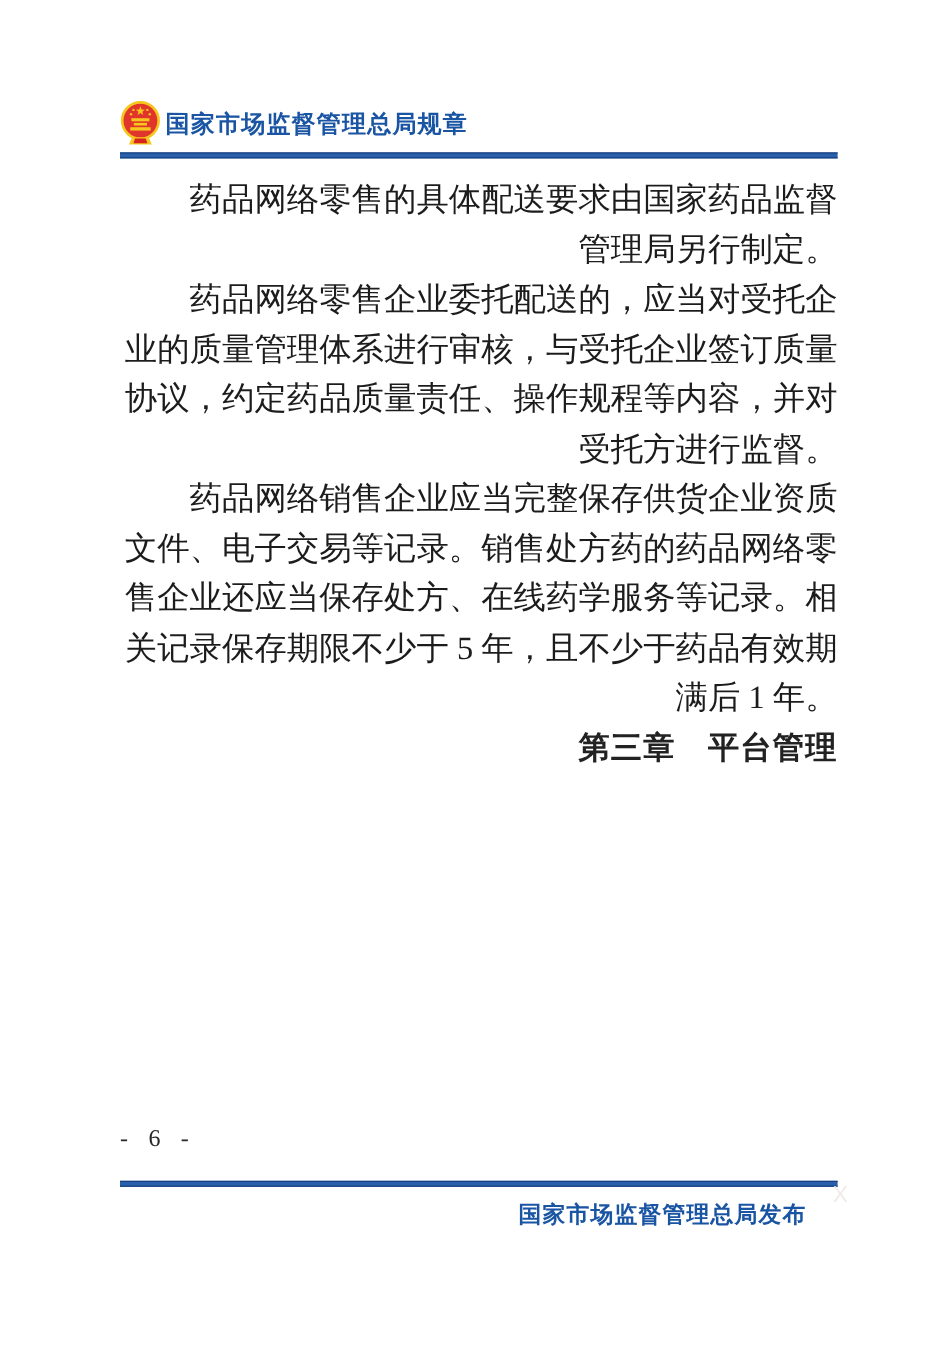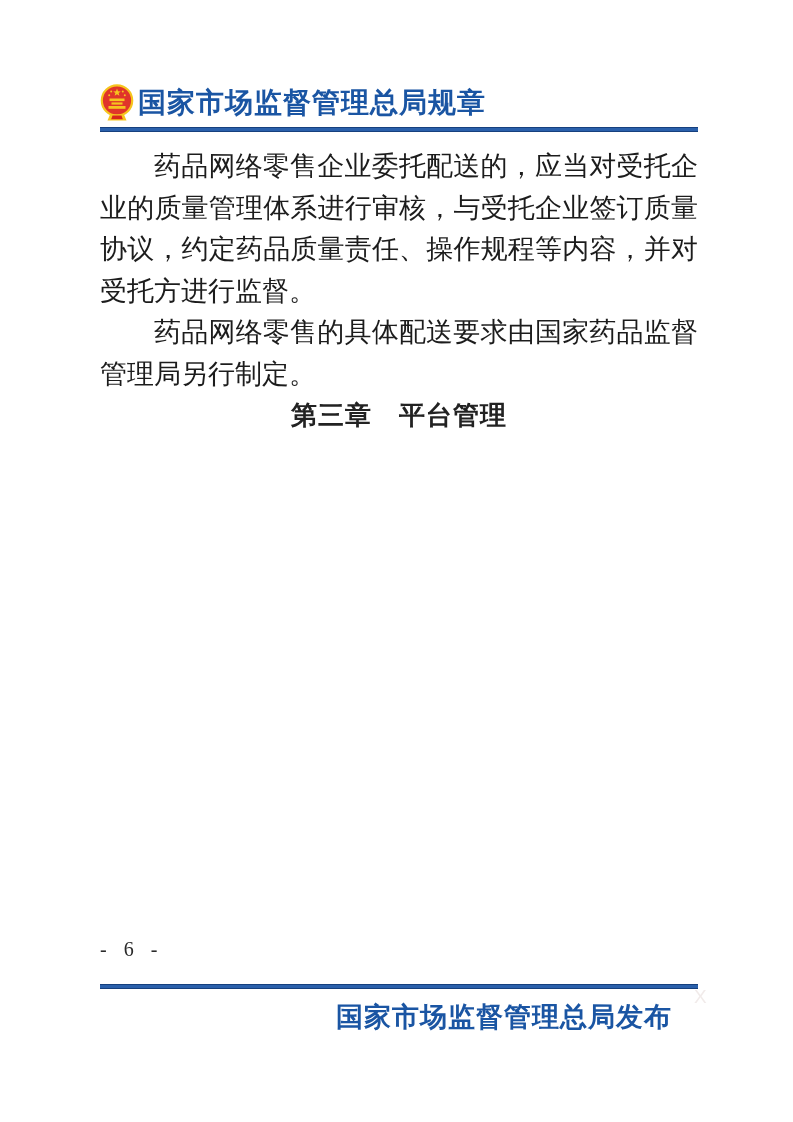--- a/index.html
+++ b/index.html
@@ -28,21 +28,21 @@
     gap: 4px;
   }
   .emblem {
     width: 34px;
     height: 38px;
     flex: 0 0 auto;
   }
   .doc-header-title {
     font-family: "Liberation Sans", "DejaVu Sans", sans-serif;
     font-weight: bold;
-    font-size: 28px;
+    font-size: 20px;
     letter-spacing: 1px;
     color: #1a55a3;
     white-space: nowrap;
   }
   .header-rule {
     position: absolute;
     left: 100px;
     top: 127px;
     width: 598px;
     height: 5px;
@@ -59,20 +59,21 @@
     top: 146px;
     width: 598px;
     font-size: 27px;
     line-height: 41.5px;
     text-align: justify;
     color: #1c1c1c;
   }
   .doc-body p {
     margin: 0;
     text-indent: 2em;
+    text-align: right;
   }
   .article-lead {
     font-family: "Liberation Sans", "DejaVu Sans", sans-serif;
     font-weight: bold;
     margin-right: 0.95em;
   }
 
   
   .chapter-heading {
     margin-top: 46px;
@@ -112,21 +113,21 @@
     font-family: "Liberation Sans", "DejaVu Sans", sans-serif;
     font-size: 19px;
     color: #f1ebea;
   }
   .publisher-line {
     position: absolute;
     right: 121px;
     top: 999px;
     font-family: "Liberation Sans", "DejaVu Sans", sans-serif;
     font-weight: bold;
-    font-size: 27px;
+    font-size: 19px;
     letter-spacing: 1px;
     color: #1a55a3;
     white-space: nowrap;
     text-align: right;
   }
 </style>
 </head>
 <body>
 
 <div class="page">
@@ -144,22 +145,23 @@
       <rect x="11.5" y="18.4" width="11" height="2.2" fill="#f6c51e"></rect>
       <rect x="8.5" y="22" width="17" height="2.8" fill="#f6c51e"></rect>
       <path d="M10,30.5 L24,30.5 L26.5,36.5 L7.5,36.5 Z" fill="#f6c51e"></path>
       <path d="M12.5,31.5 L21.5,31.5 L22.8,35.3 L11.2,35.3 Z" fill="#d8251b"></path>
     </svg>
     <span class="doc-header-title">国家市场监督管理总局规章</span>
   </div>
   <div class="header-rule"></div>
 
   <div class="doc-body">
+    <p><span>药品网络零售的具体配送要求由国家药品监督管理局另行制定。</span></p>
     <p><span>药品网络零售企业委托配送的，应当对受托企业的质量管理体系进行审核，与受托企业签订质量协议，约定药品质量责任、操作规程等内容，并对受托方进行监督。</span></p>
-    <p><span>药品网络零售的具体配送要求由国家药品监督管理局另行制定。</span></p>
+    <p><span>药品网络销售企业应当完整保存供货企业资质文件、电子交易等记录。销售处方药的药品网络零售企业还应当保存处方、在线药学服务等记录。相关记录保存期限不少于 5 年，且不少于药品有效期满后 1 年。</span></p>
     <p class="chapter-heading">第三章　平台管理</p>
   </div>
 
   <div class="page-number">- 6 -</div>
   <div class="footer-rule"></div>
   <div class="scan-artifact-x">X</div>
   <div class="publisher-line">国家市场监督管理总局发布</div>
 
 </div>
 

